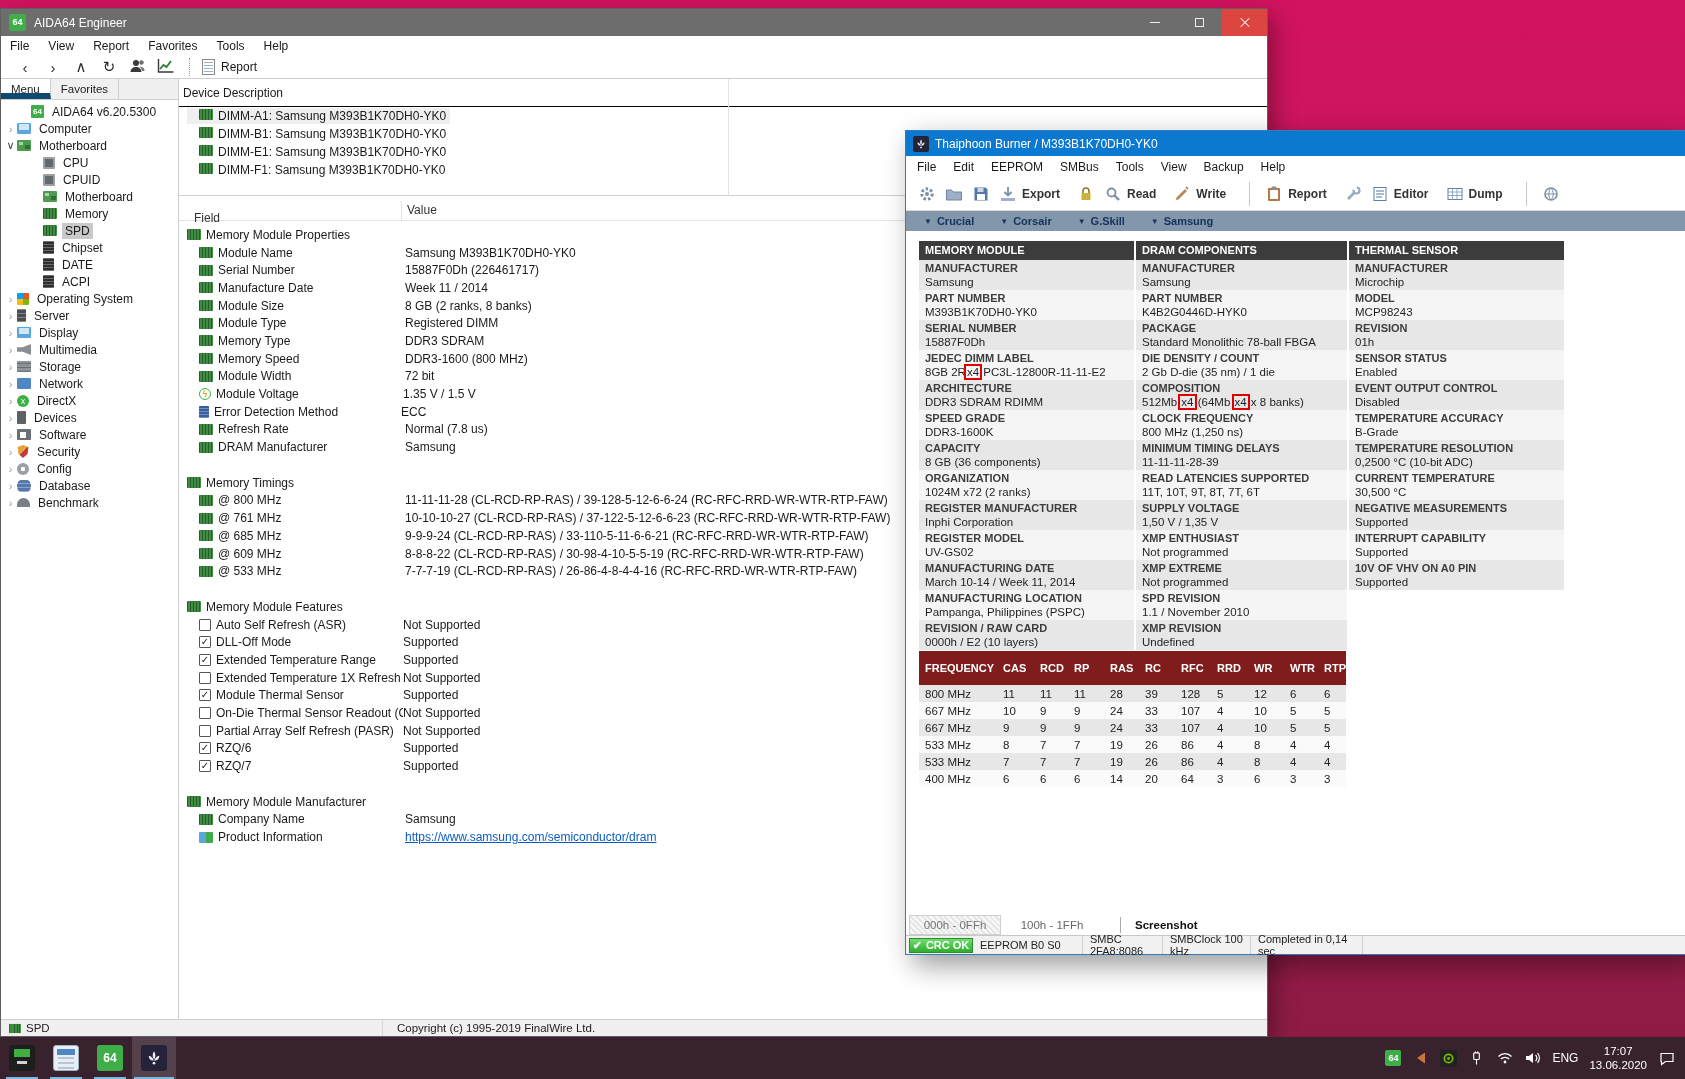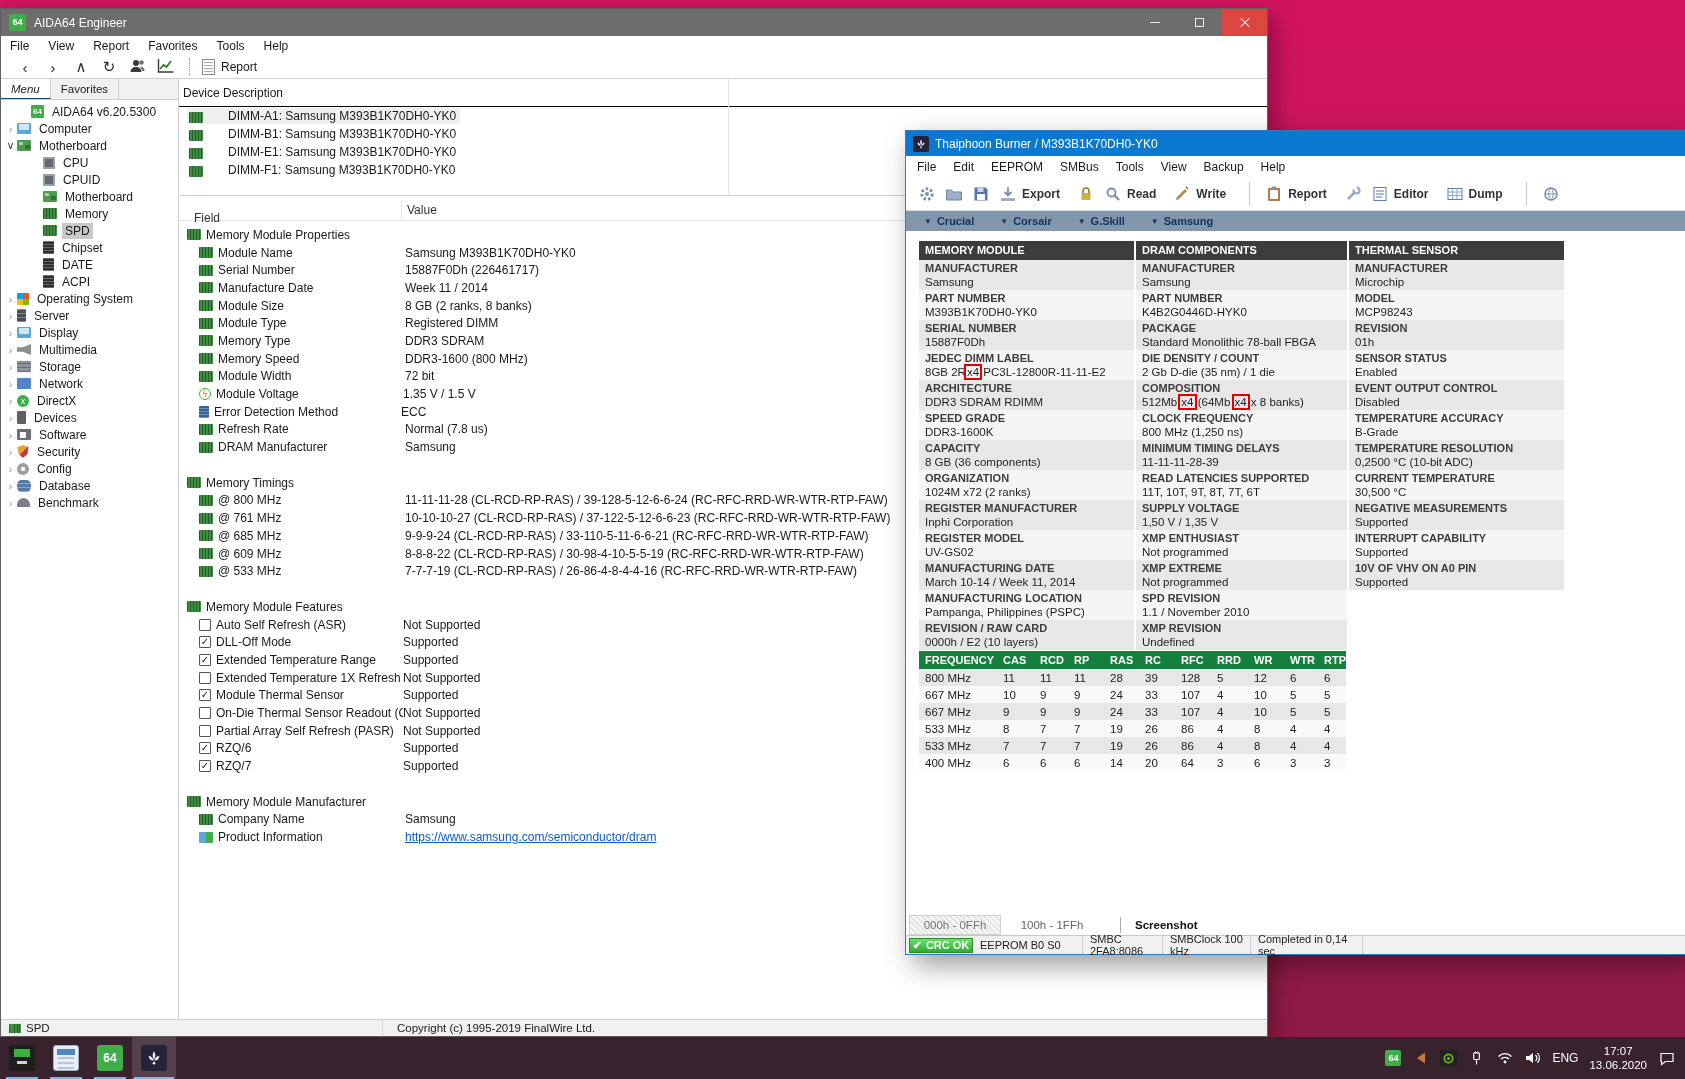--- a/index.html
+++ b/index.html
@@ -27,21 +27,21 @@
     display:flex;align-items:center;padding-left:10px;}
   .nav-g{font-size:15px;color:#2b2b2b;width:28px;text-align:center;}
   .tsep{width:1px;height:18px;border-left:1px dotted #9a9a9a;margin:0 10px;}
   .doc-ic{width:13px;height:16px;background:#fff;border:1px solid #8a8a8a;margin:0 6px 0 2px;
     background-image:repeating-linear-gradient(0deg,#9ab0c4 0 1px,transparent 1px 3px);background-size:9px 10px;
     background-position:1px 2px;background-repeat:no-repeat;}
   .a-tools .lbl{font-size:12px;color:#1a1a1a;}
   .a-left{position:absolute;left:0;top:70px;bottom:17px;width:178px;background:#fff;border-right:1px solid #cfcfcf;}
   .ltabs{height:21px;background:#f0f0f0;border-bottom:1px solid #cfcfcf;display:flex;font-size:11.5px;color:#222;}
   .ltab{padding:0 10px;line-height:20px;border-right:1px solid #cfcfcf;}
-  .ltab.on{background:#fff;border-bottom:1px solid #0c4a6e;font-weight:normal;font-style:italic;}
+  .ltab.on{background:#fff;border-bottom:6px solid #0c4a6e;font-weight:normal;}
   .tree{padding-top:3px;}
   .trnode{display:flex;align-items:center;height:17px;font-size:12px;color:#1a1a1a;white-space:nowrap;}
   .trnode[data-lvl="0"]{padding-left:17px;} .trnode[data-lvl="1"]{padding-left:3px;} .trnode[data-lvl="2"]{padding-left:29px;}
   .arr{width:13px;flex:none;font-size:11px;color:#9a9a9a;text-align:center;}
   .trnode[data-exp="1"] .arr{color:#404040;}
   .trnode[data-sel="1"] .trlabel{background:#c9c9c9;}
   .trlabel{padding:1px 3px;}
   .tico{display:inline-block;width:14px;height:11px;margin-right:5px;border-radius:1px;flex:none;
     background:#3e8e41;background-image:repeating-linear-gradient(90deg,rgba(0,0,0,.35) 0 1px,transparent 1px 3px);}
   .tico[data-name="aida64-logo-icon"]{background:#3fae49;width:13px;height:13px;}
@@ -80,21 +80,21 @@
   .tico[data-name="chip-icon"]{background:#3a5fa0;width:10px;height:12px;
     background-image:repeating-linear-gradient(0deg,rgba(255,255,255,.3) 0 1px,transparent 1px 3px);}
   .tico[data-name="checkbox-checked-icon"],.tico[data-name="checkbox-unchecked-icon"]{background:#fff;border:1px solid #555;width:12px;height:12px;background-image:none;}
   .tico[data-name="checkbox-checked-icon"]::after{content:"✓";display:block;color:#1a1a1a;font-size:10px;line-height:10px;text-align:center;}
   .tico[data-name="link-icon"]{background:linear-gradient(90deg,#5aa7e0 50%,#3fae49 50%);}
   .rpane{position:absolute;left:178px;top:70px;right:0;bottom:17px;background:#fff;overflow:hidden;}
   .devhead{height:28px;line-height:28px;padding-left:4px;font-size:12px;color:#1a1a1a;border-bottom:1px solid #000000;}
   .devlist{position:relative;height:89px;border-bottom:1px solid #cfcfcf;}
   .devcol{position:absolute;left:549px;top:-28px;bottom:0;width:1px;background:#e3e3e3;}
   .devrow{display:flex;align-items:center;height:18px;padding-left:8px;font-size:12px;color:#1a1a1a;}
-  .devrow .seltxt{display:flex;align-items:flex-end;padding:1px 4px 1px 2px;gap:20px;}
+  .devrow .seltxt{display:flex;align-items:flex-start;padding:1px 4px 1px 12px;}
   .devrow[data-sel="1"] .seltxt{background:#efefef;}
   .fhead{position:relative;height:20px;border-bottom:1px solid #e3e3e3;margin-top:5px;font-size:12px;color:#333;}
   .fhead .f1{position:absolute;left:15px;top:2px;margin-top:8px;} .fhead .f2{position:absolute;left:228px;top:2px;}
   .fhead .fdiv{position:absolute;left:222px;top:0;bottom:0;width:1px;background:#e3e3e3;}
   .rrows{padding-top:5px;}
   .rsec{margin-bottom:18px;}
   .rrow{display:flex;align-items:center;height:17.7px;font-size:12px;color:#1a1a1a;padding-left:20px;white-space:nowrap;}
   .rrow.head{padding-left:8px;}
   .rfield{width:187px;flex:none;overflow:hidden;}
   .rrow.head .rfield{width:auto;}
@@ -124,21 +124,21 @@
   .vitem .tri{font-size:8px;color:#16325c;}
   .tpanel{position:absolute;top:110px;}
   .tpanel.p1{left:13px;width:215px;} .tpanel.p2{left:230px;width:211px;} .tpanel.p3{left:443px;width:215px;}
   .phead{height:19px;background:#3c3c3c;color:#fff;font-size:11px;font-weight:bold;line-height:19px;padding-left:6px;}
   .prow{height:30px;padding:2px 0 0 6px;overflow:hidden;white-space:nowrap;}
   .prow[data-sh="a"]{background:#e7e7e7;} .prow[data-sh="b"]{background:#f5f5f5;}
   .pl{font-size:11px;font-weight:bold;color:#3d3d3d;line-height:13px;}
   .pv{font-size:11.5px;color:#1f1f1f;line-height:14px;}
   .redbox{outline:2px solid #e00000;outline-offset:0;padding:0 1px;display:inline-block;line-height:12px;}
   .ttable{position:absolute;left:13px;top:520px;width:427px;}
-  .trowh{display:flex;height:18px;background:#15803d;color:#fff;font-size:11px;font-weight:bold;align-items:center;}
+  .trowh{display:flex;height:34px;background:#7f1d1d;color:#fff;font-size:11px;font-weight:bold;align-items:center;}
   .trow{display:flex;height:17px;font-size:11.5px;color:#222;align-items:center;}
   .trow[data-sh="a"]{background:#e7e7e7;} .trow[data-sh="b"]{background:#fafafa;}
   .tc{flex:none;padding-left:6px;overflow:hidden;}
   .tc.c0{width:78px;} .tc.c1{width:37px;} .tc.c2{width:34px;} .tc.c3{width:36px;} .tc.c4{width:35px;}
   .tc.c5{width:36px;} .tc.c6{width:36px;} .tc.c7{width:37px;} .tc.c8{width:36px;} .tc.c9{width:34px;} .tc.c10{width:28px;}
   .t-tabs{position:absolute;left:0;top:783px;right:0;height:22px;display:flex;align-items:center;font-size:11.5px;color:#666;}
   .ttab1{margin-left:3px;width:92px;text-align:center;line-height:18px;color:#777;border:1px solid #cfcfcf;
     background:repeating-linear-gradient(45deg,#e6e6e6 0 2px,#f8f8f8 2px 4px);}
   .ttab2{width:92px;text-align:center;margin-left:5px;}
   .ttabdiv{width:1px;height:16px;background:#aaa;margin:0 14px 0 22px;}

